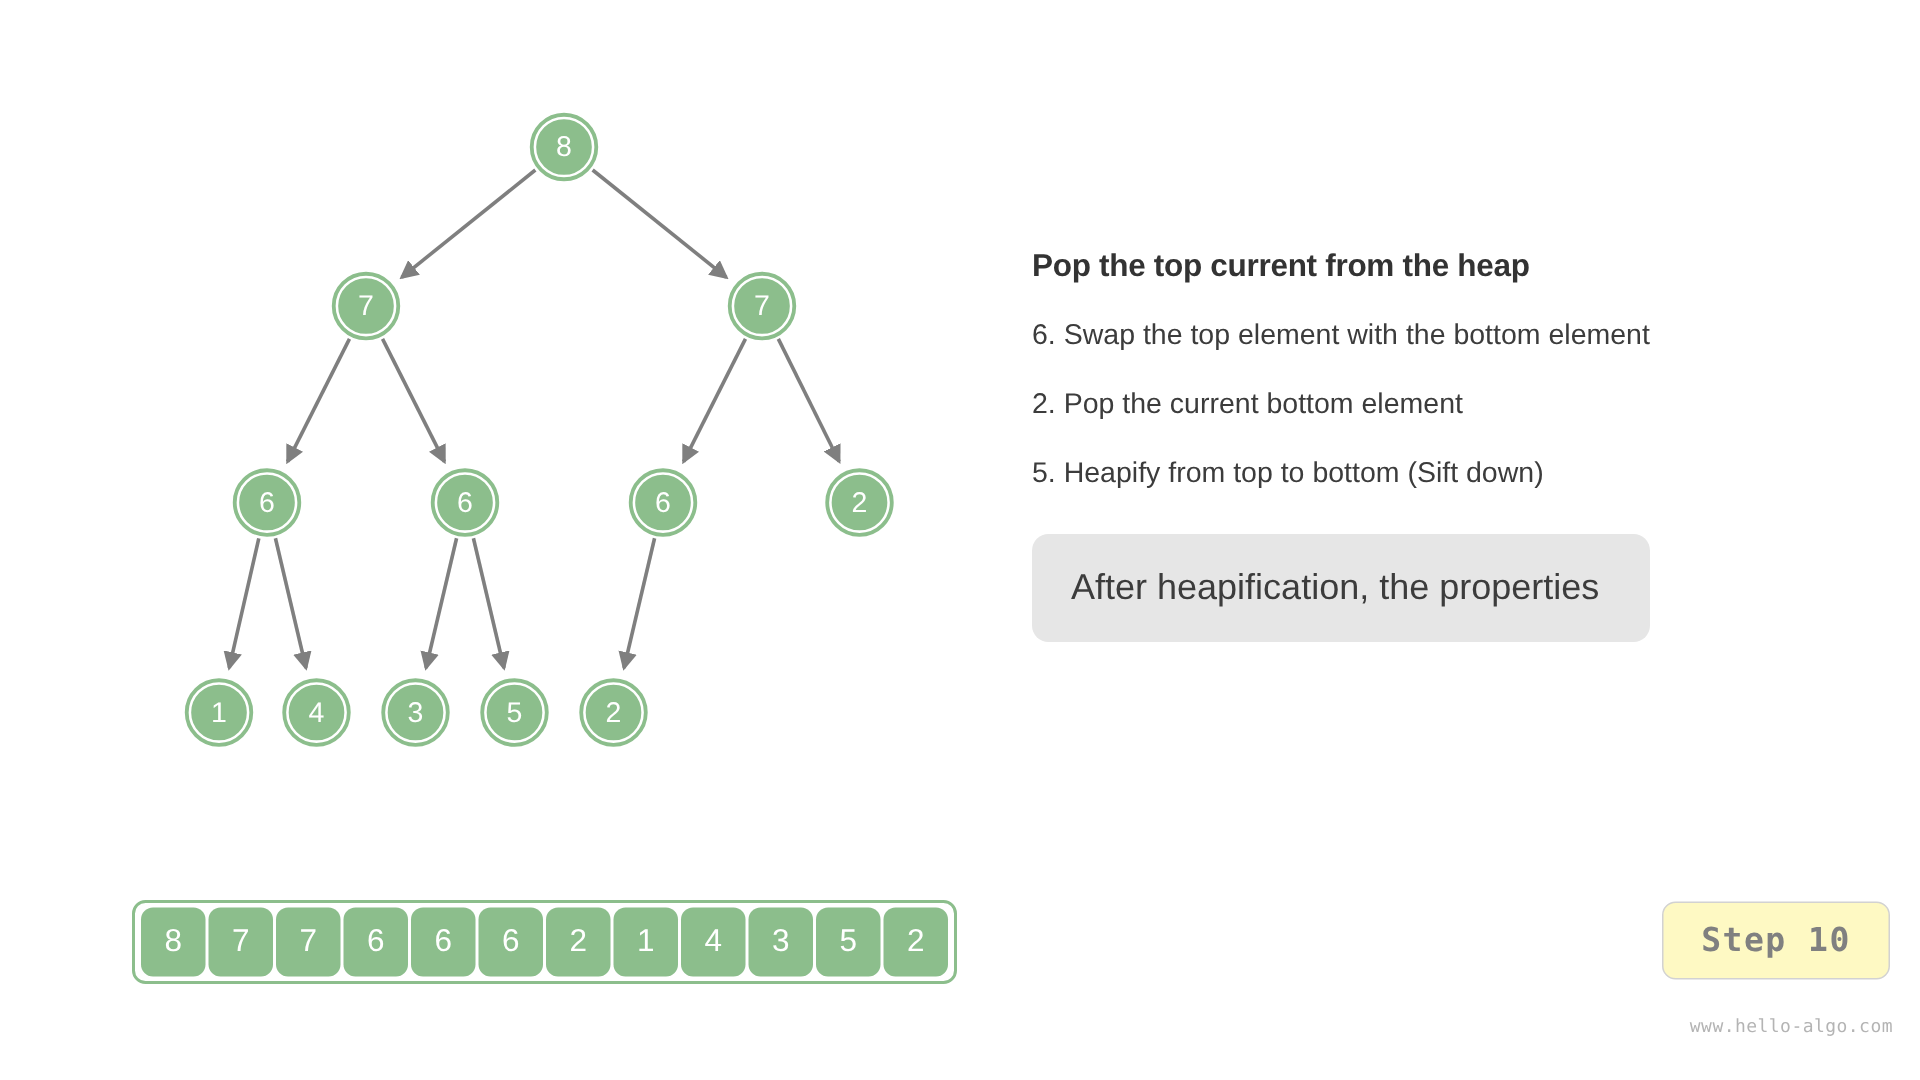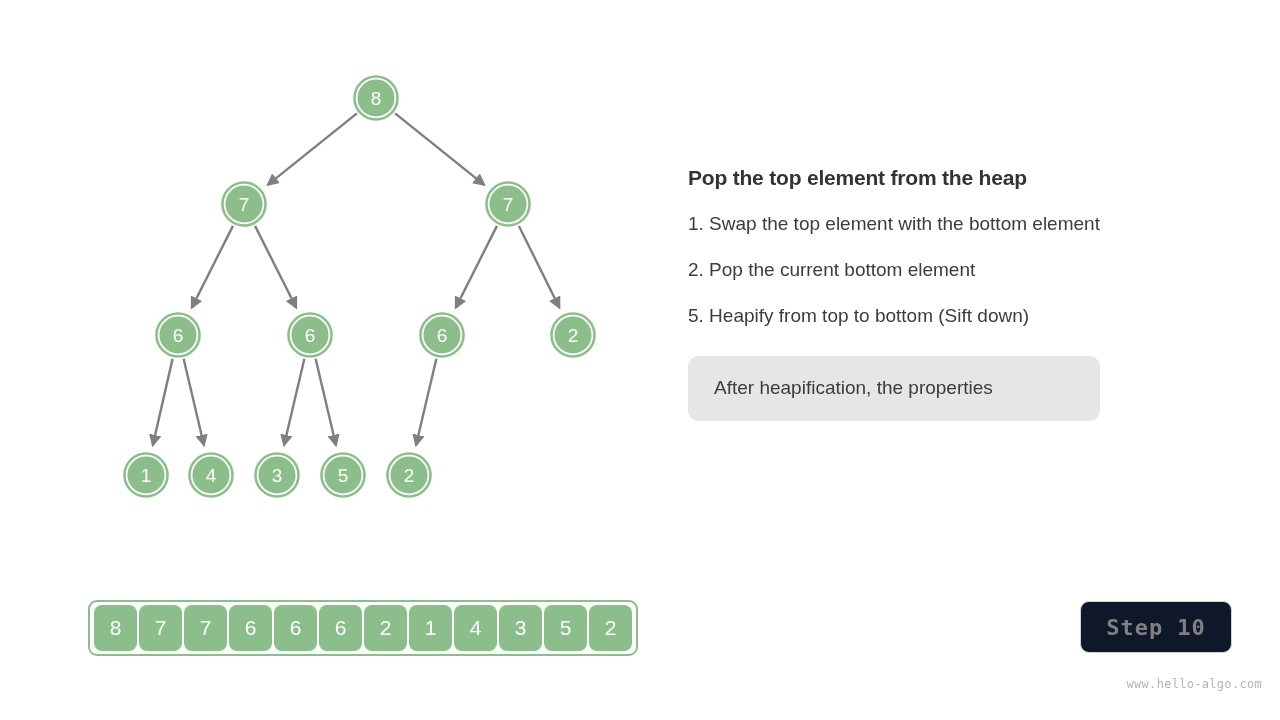--- a/index.html
+++ b/index.html
@@ -50,21 +50,21 @@
   }
   #callout {
     margin-top: 28px;
     width: 412px;
     box-sizing: border-box;
     background: #e6e6e6;
     border-radius: 11px;
     padding: 17px 26px 18px 26px;
   }
   .callout-line {
-    font-size: 19px;
+    font-size: 24px;
     color: #3c3c3c;
     line-height: 1.55;
     white-space: nowrap;
   }
 
   
   #array-strip {
     position: absolute;
     left: 88px;
     top: 600px;
@@ -85,28 +85,28 @@
     align-items: center;
     justify-content: center;
     color: #ffffff;
     font-size: 21px;
     font-weight: 500;
   }
 
   
   #step-badge {
     position: absolute;
-    left: 1080px;
+    left: 1108px;
     top: 601px;
     width: 152px;
     height: 52px;
     box-sizing: border-box;
     border: 1.5px solid #d2d2d2;
     border-radius: 9px;
-    background: #0f172a;
+    background: #fef9c3;
     display: flex;
     align-items: center;
     justify-content: center;
     font-family: "DejaVu Sans Mono", monospace;
     font-size: 22px;
     font-weight: bold;
     color: #808080;
     letter-spacing: 1px;
   }
 
@@ -201,23 +201,23 @@
       </g>
       <g>
         <circle cx="409" cy="475" r="22" fill="#8cbe8c" stroke="#8cbe8c" stroke-width="1.6"></circle>
         <circle cx="409" cy="475" r="19.4" fill="#8cbe8c" stroke="#ffffff" stroke-width="1.7"></circle>
         <text x="409" y="475.5" text-anchor="middle" dominant-baseline="central" fill="#ffffff" font-family="&quot;Liberation Sans&quot;, sans-serif" font-size="19" font-weight="500">2</text>
       </g>
     </g>
 </svg>
 
 <div id="info-panel">
-  <h1 id="panel-title">Pop the top element from the heap</h1>
-
-  <div class="step-line">1. Swap the top element with the bottom element</div>
+  <h1 id="panel-title">Pop the top current from the heap</h1>
+
+  <div class="step-line">6. Swap the top element with the bottom element</div>
   <div class="step-line">2. Pop the current bottom element</div>
   <div class="step-line">5. Heapify from top to bottom (Sift down)</div>
 
   <div id="callout">
     <div class="callout-line">After heapification, the properties</div>
   </div>
 </div>
 
 <div id="array-strip">
     <div class="array-cell">8</div>

